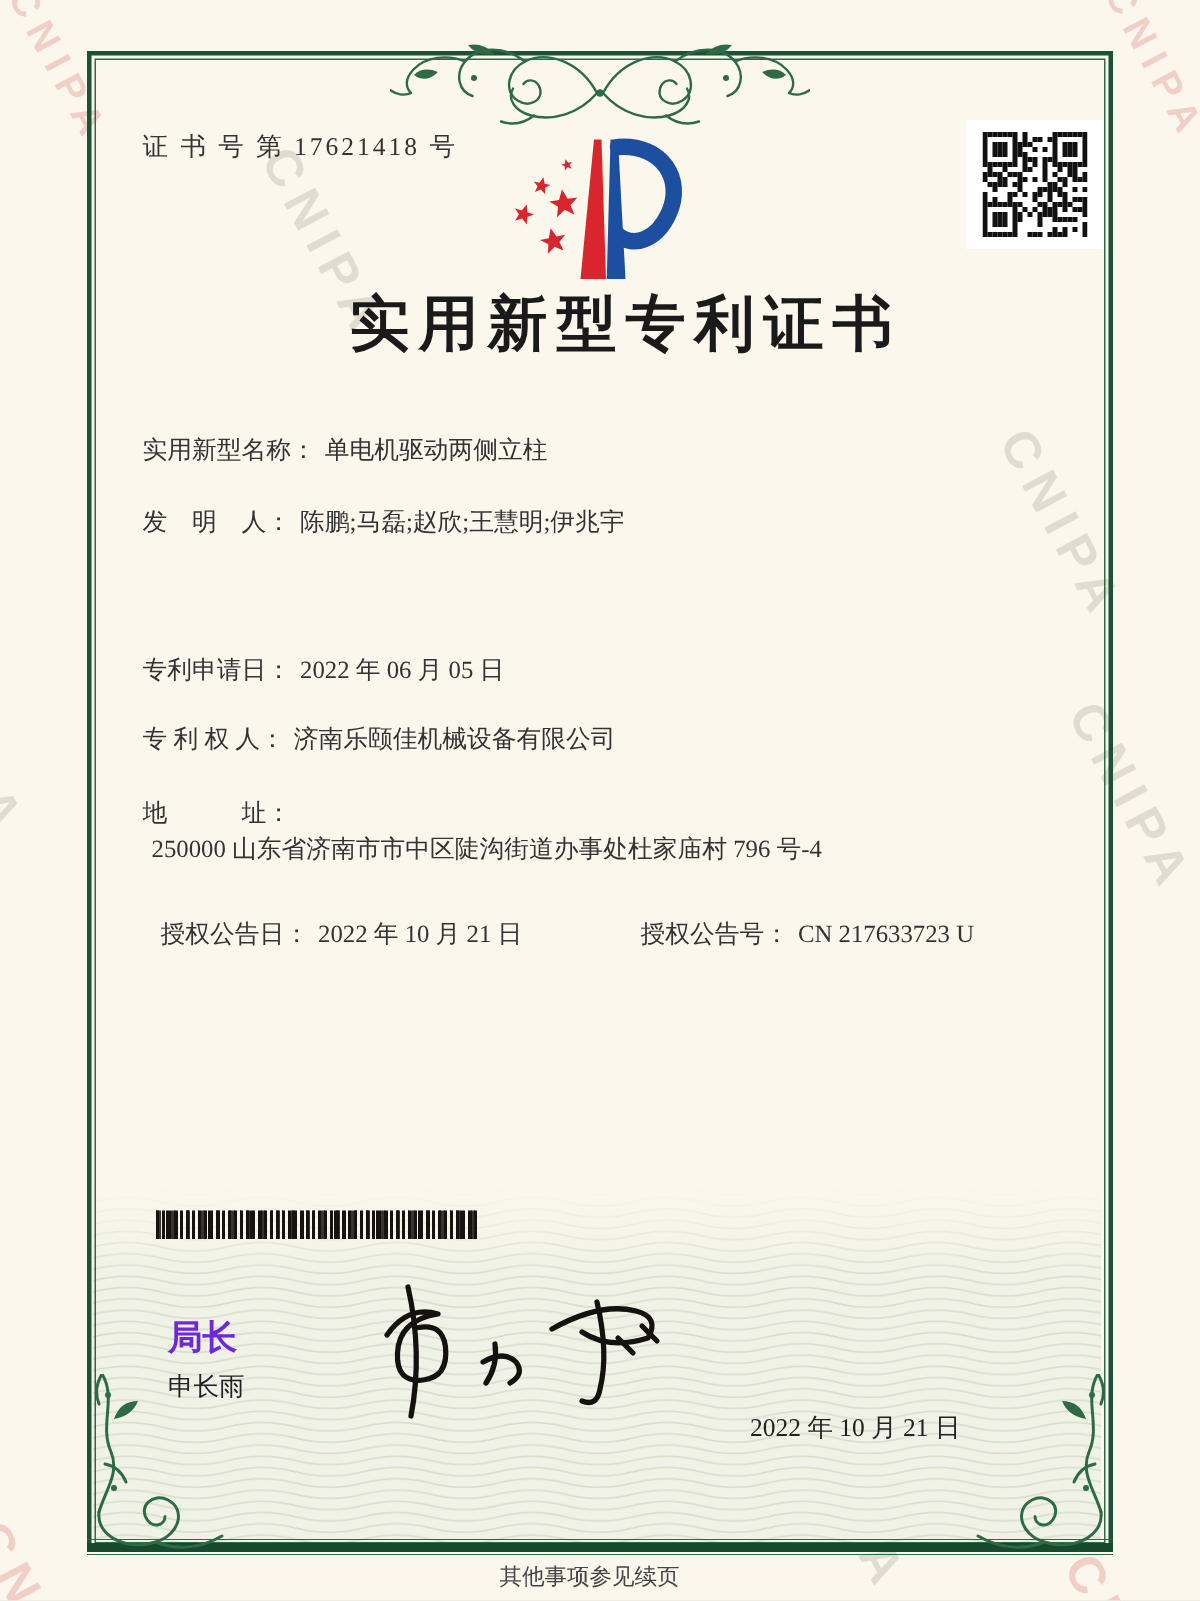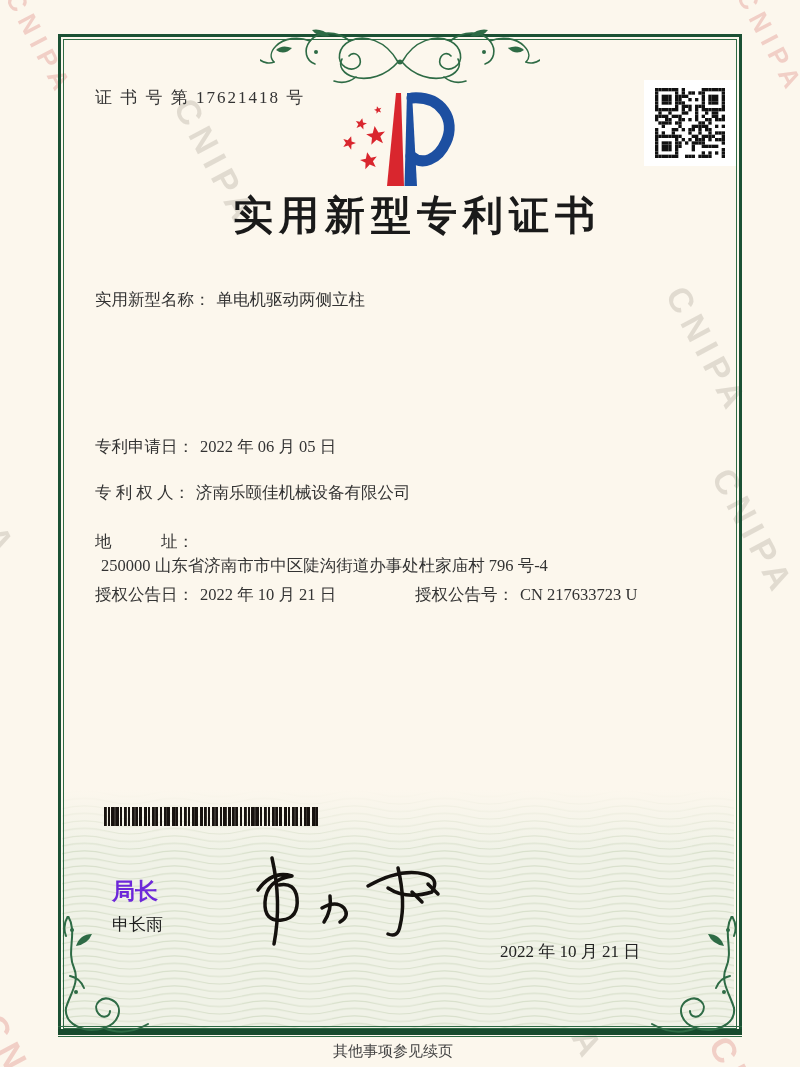--- a/index.html
+++ b/index.html
@@ -387,30 +387,33 @@
     </svg>
   </div>
 
   <div class="cert-no">证 书 号 第 17621418 号</div>
 
   <div class="title">实用新型专利证书</div>
 
   <div class="row" style="top:289px;">
     <span class="lbl">实用新型名称：</span><span class="val">单电机驱动两侧立柱</span>
   </div>
+  <div class="row" style="top:337px;">
+    <span class="lbl">发　明　人：</span><span class="val">陈鹏;马磊;赵欣;王慧明;伊兆宇</span>
+  </div>
   <div class="row" style="top:436px;">
     <span class="lbl">专利申请日：</span><span class="val">2022 年 06 月 05 日</span>
   </div>
   <div class="row" style="top:482px;">
     <span class="lbl">专 利 权 人：</span><span class="val">济南乐颐佳机械设备有限公司</span>
   </div>
   <div class="row" style="top:531px;">
     <span class="lbl">地　　　址：</span><span class="addr-val">250000 山东省济南市市中区陡沟街道办事处杜家庙村 796 号-4</span>
   </div>
-  <div class="row" style="top:584px;">
+  <div class="row" style="top:612px;margin-left:12px;">
     <span class="lbl">授权公告日：</span><span class="val">2022 年 10 月 21 日</span>
     <span class="grant-no">
       <span class="lbl">授权公告号：</span><span class="val">CN 217633723 U</span>
     </span>
   </div>
 
 
   <div class="barcode"></div>
 
   <div class="signer-title">局长</div>

